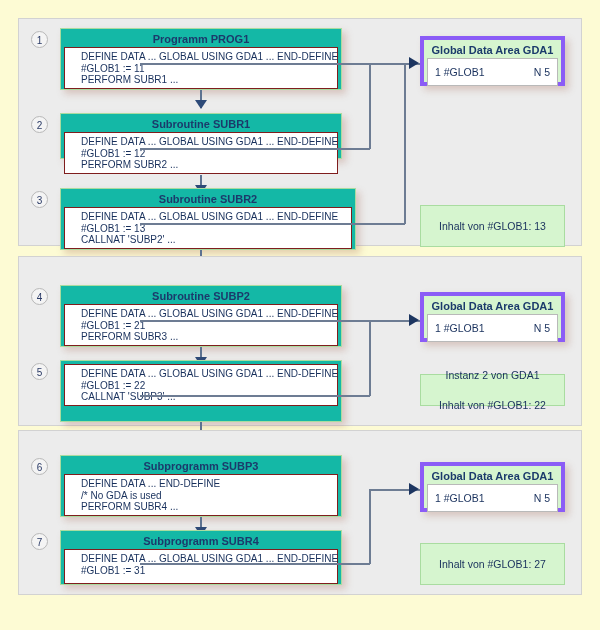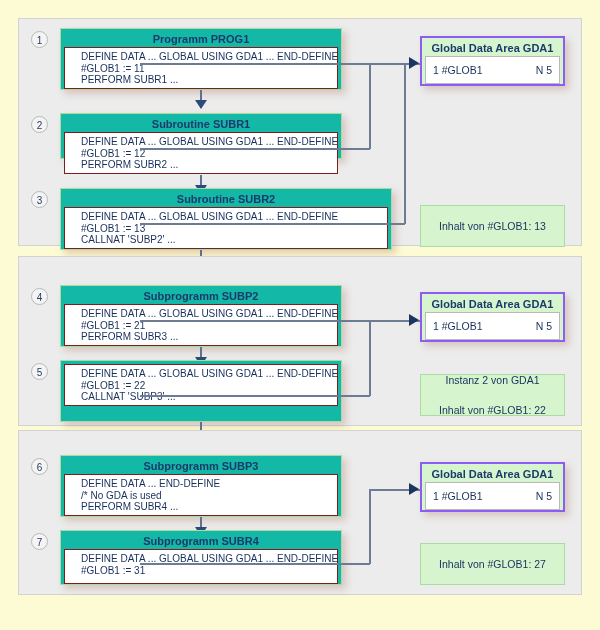--- a/index.html
+++ b/index.html
@@ -62,21 +62,21 @@
     color:#18305c;
     font-size:10px;
     line-height:11.5px;
     white-space:pre;
   }
 
   
   .gda{
     position:absolute;
     background:#d6f5cf;
-    border:2px solid #8b5cf6;
+    border:4px solid #8b5cf6;
     box-sizing:border-box;
     box-shadow:4px 4px 7px rgba(170,110,90,.30);
     padding:3px;
   }
   .gda .title{
     color:#1b3a6b;
     font-weight:bold;
     font-size:11px;
     text-align:center;
     line-height:15px;
@@ -155,21 +155,21 @@
     <div class="title">Subroutine SUBR1</div>
     <div class="code" style="height:42px;">DEFINE DATA ... GLOBAL USING GDA1 ... END-DEFINE
 #GLOB1 := 12
 PERFORM SUBR2 ...</div>
   </div>
 
   <div class="vflow" style="left:200px;top:175px;height:18px;"></div>
   <div class="arrow-down" style="left:195px;top:185px;"></div>
 
   <div class="step" style="left:31px;top:191px;">3</div>
-  <div class="block" style="left:60px;top:188px;width:332px;height:62px;">
+  <div class="block" style="left:60px;top:188px;width:296px;height:62px;">
     <div class="title">Subroutine SUBR2</div>
     <div class="code" style="height:42px;">DEFINE DATA ... GLOBAL USING GDA1 ... END-DEFINE
 #GLOB1 := 13
 CALLNAT 'SUBP2' ...</div>
   </div>
 
   <div class="gda" style="left:420px;top:36px;width:145px;height:50px;">
     <div class="title">Global Data Area GDA1</div>
     <div class="row">
       <span>1 #GLOB1</span>
@@ -188,21 +188,21 @@
     <div>Inhalt von #GLOB1: 13</div>
   </div>
 
   <div class="vflow" style="left:200px;top:250px;height:27px;"></div>
   <div class="arrow-down" style="left:195px;top:269px;"></div>
 
   <div class="panel panel-2"></div>
 
   <div class="step" style="left:31px;top:288px;">4</div>
   <div class="block" style="left:60px;top:285px;width:282px;height:62px;">
-    <div class="title">Subprogramm SUBP2</div>
+    <div class="title">Subroutine SUBP2</div>
     <div class="code" style="height:42px;">DEFINE DATA ... GLOBAL USING GDA1 ... END-DEFINE
 #GLOB1 := 21
 PERFORM SUBR3 ...</div>
   </div>
 
   <div class="vflow" style="left:200px;top:347px;height:18px;"></div>
   <div class="arrow-down" style="left:195px;top:357px;"></div>
 
   <div class="step" style="left:31px;top:363px;">5</div>
   <div class="block" style="left:60px;top:360px;width:282px;height:62px;">
@@ -217,21 +217,21 @@
       <span>1 #GLOB1</span>
       <span>N 5</span>
     </div>
   </div>
 
   <div class="ln lnh" style="left:140px;top:320px;width:280px;"></div>
   <div class="ln lnh" style="left:140px;top:395px;width:230px;"></div>
   <div class="ln lnv" style="left:369px;top:320px;height:76px;"></div>
   <div class="arrow-right" style="left:409px;top:314px;"></div>
 
-  <div class="inst" style="left:420px;top:374px;width:145px;height:42px;gap:10px;">
+  <div class="inst" style="left:420px;top:374px;width:145px;height:32px;gap:10px;">
     <div>Instanz 2 von GDA1</div>
     <div>Inhalt von #GLOB1: 22</div>
   </div>
 
   <div class="vflow" style="left:200px;top:422px;height:28px;"></div>
   <div class="arrow-down" style="left:195px;top:442px;"></div>
 
   <div class="panel panel-3"></div>
 
   <div class="step" style="left:31px;top:458px;">6</div>

